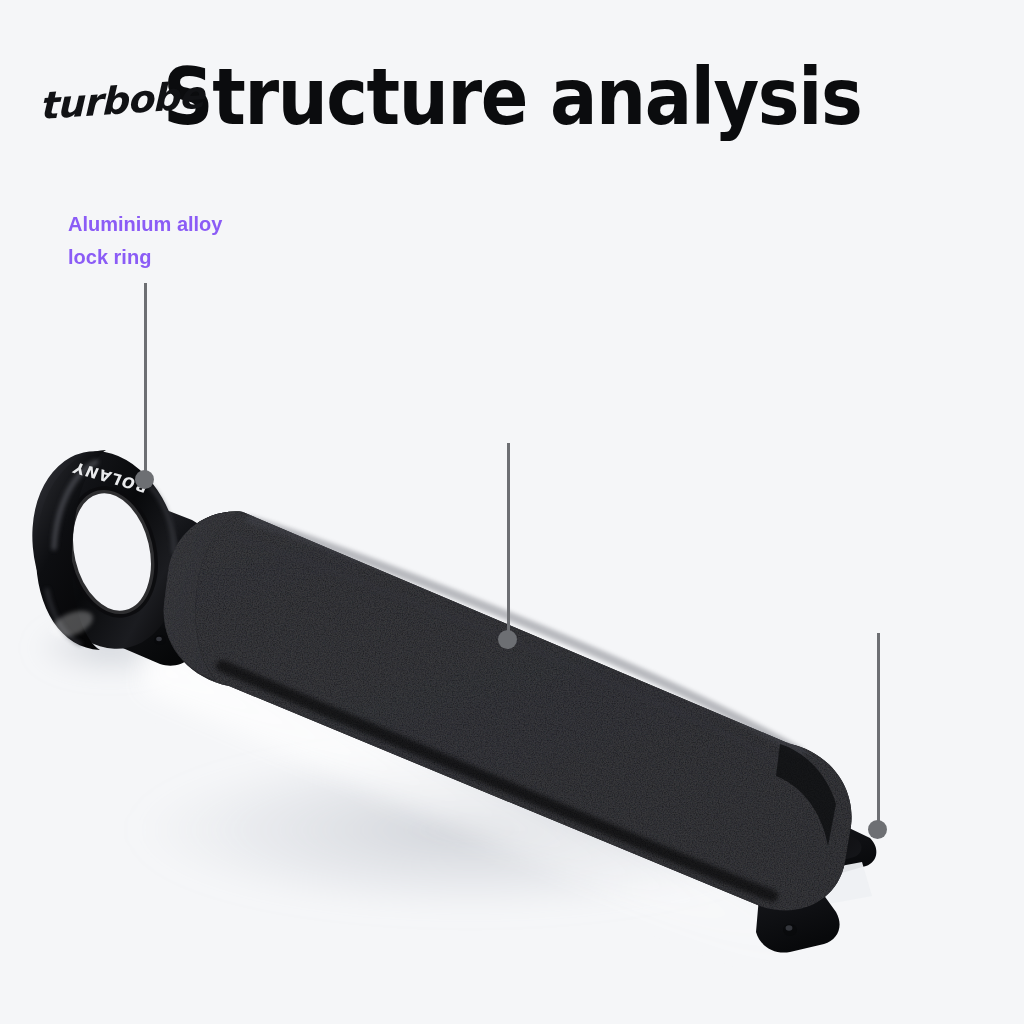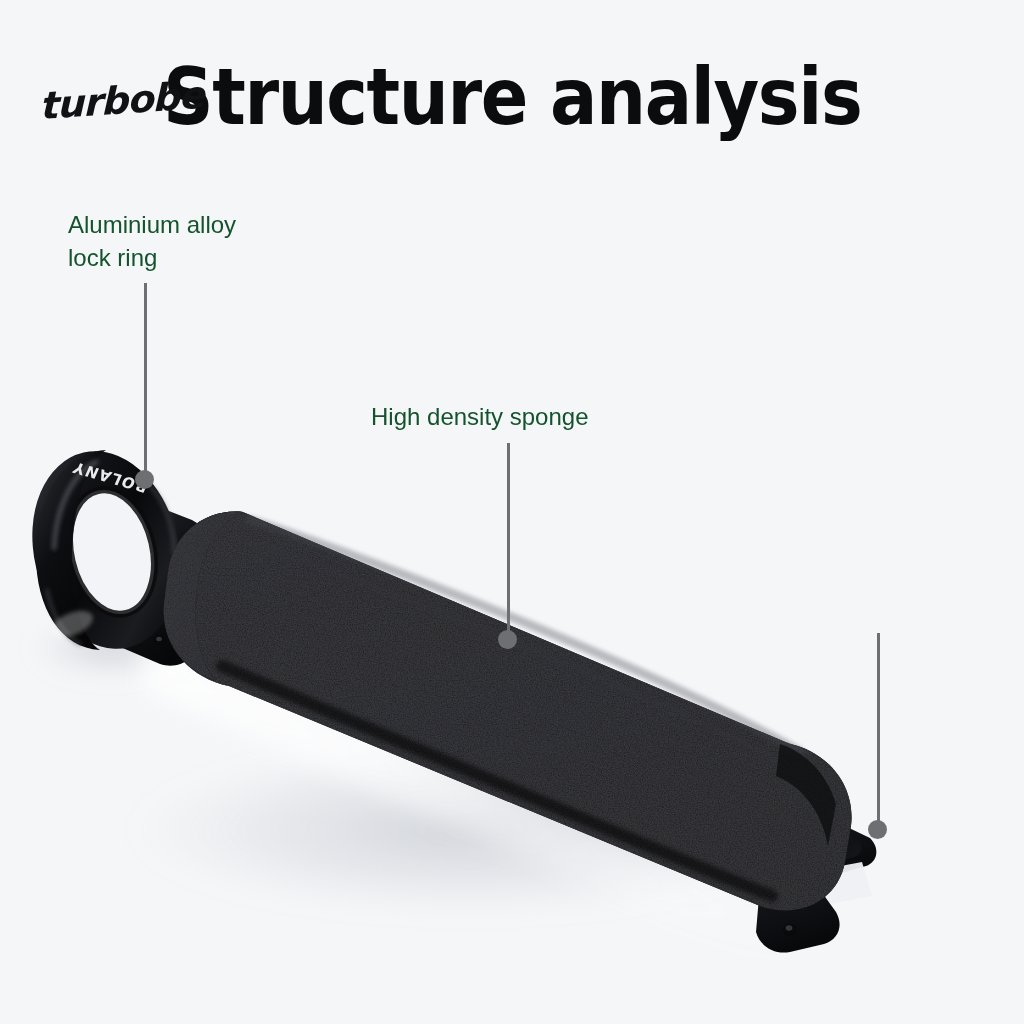--- a/index.html
+++ b/index.html
@@ -52,26 +52,27 @@
     transform: scaleX(0.9);
     transform-origin: left top;
     white-space: nowrap;
     font-family: "DejaVu Sans", sans-serif;
     z-index: 30;
   }
 
   
   .callout-label {
     position: absolute;
-    font-size: 24px;
+    font-size: 20px;
     line-height: 33px;
-    color: #14532d;
+    color: #8b5cf6;
     white-space: pre-line;
     font-family: "Liberation Sans", sans-serif;
     z-index: 35;
+    font-weight: bold;
   }
   .leader-line {
     position: absolute;
     width: 3px;
     background: #6d6f73;
     z-index: 34;
   }
   .leader-dot {
     position: absolute;
     width: 19px;
@@ -324,20 +325,19 @@
 
   <div class="watermark">turbobe</div>
 
   <div class="page-title">Structure analysis</div>
 
   <div class="callout-label" style="left:68px; top:208px;">Aluminium alloy
 lock ring</div>
   <div class="leader-line" style="left:144px; top:283px; height:195px;"></div>
   <div class="leader-dot" style="left:135px; top:470px;"></div>
 
-  <div class="callout-label" style="left:371px; top:400px;">High density sponge</div>
   <div class="leader-line" style="left:507px; top:443px; height:195px;"></div>
   <div class="leader-dot" style="left:498px; top:630px;"></div>
 
   <div class="leader-line" style="left:877px; top:633px; height:195px;"></div>
   <div class="leader-dot" style="left:868px; top:820px;"></div>
 
 </div>
 
 </body></html>

